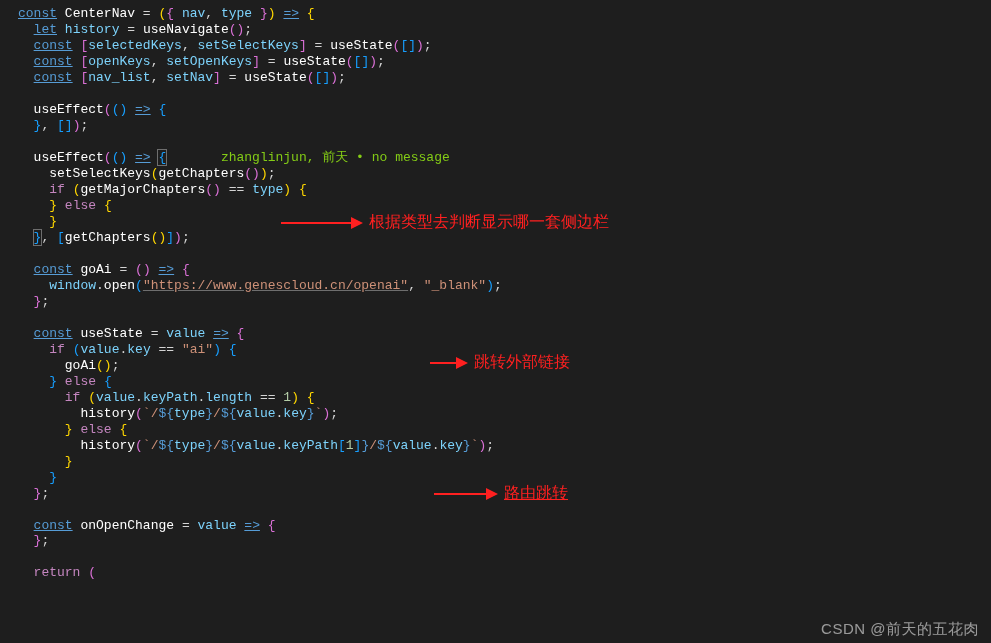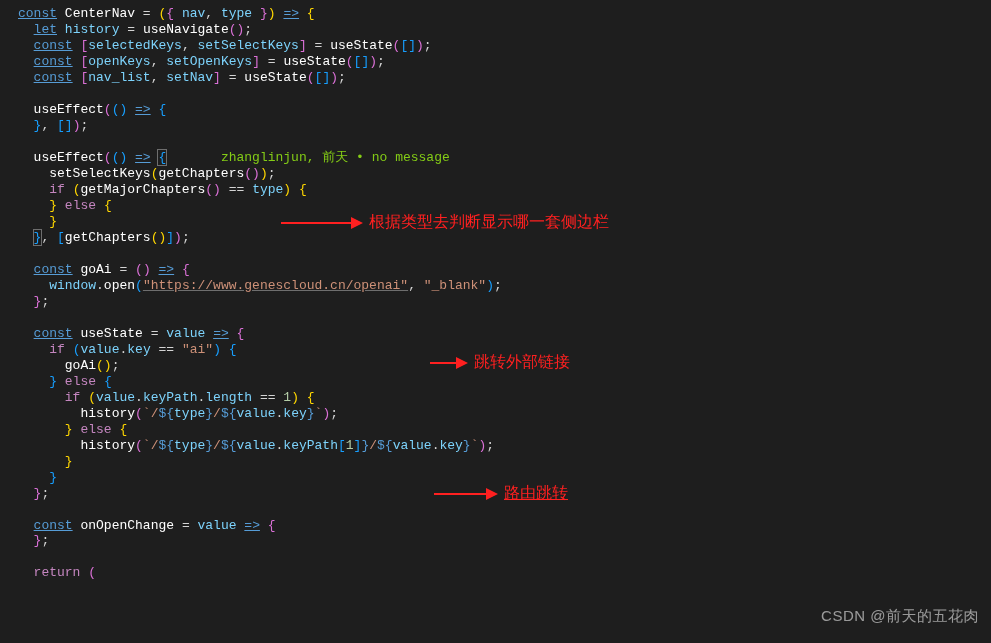--- a/index.html
+++ b/index.html
@@ -52,21 +52,21 @@
       content: "";
       position: absolute;
       right: -2px; top: -5px;
       border-left: 12px solid #ff2020;
       border-top: 6px solid transparent;
       border-bottom: 6px solid transparent;
     }
     .watermark {
       position: absolute;
       right: 12px;
-      bottom: 17px;
+      bottom: 4px;
       color: rgba(255,255,255,0.55);
       font-family: "Microsoft YaHei", sans-serif;
       font-size: 15px;
       letter-spacing: .5px;
       pointer-events: none;
     }
   </style>
 </head>
 <body>
 

